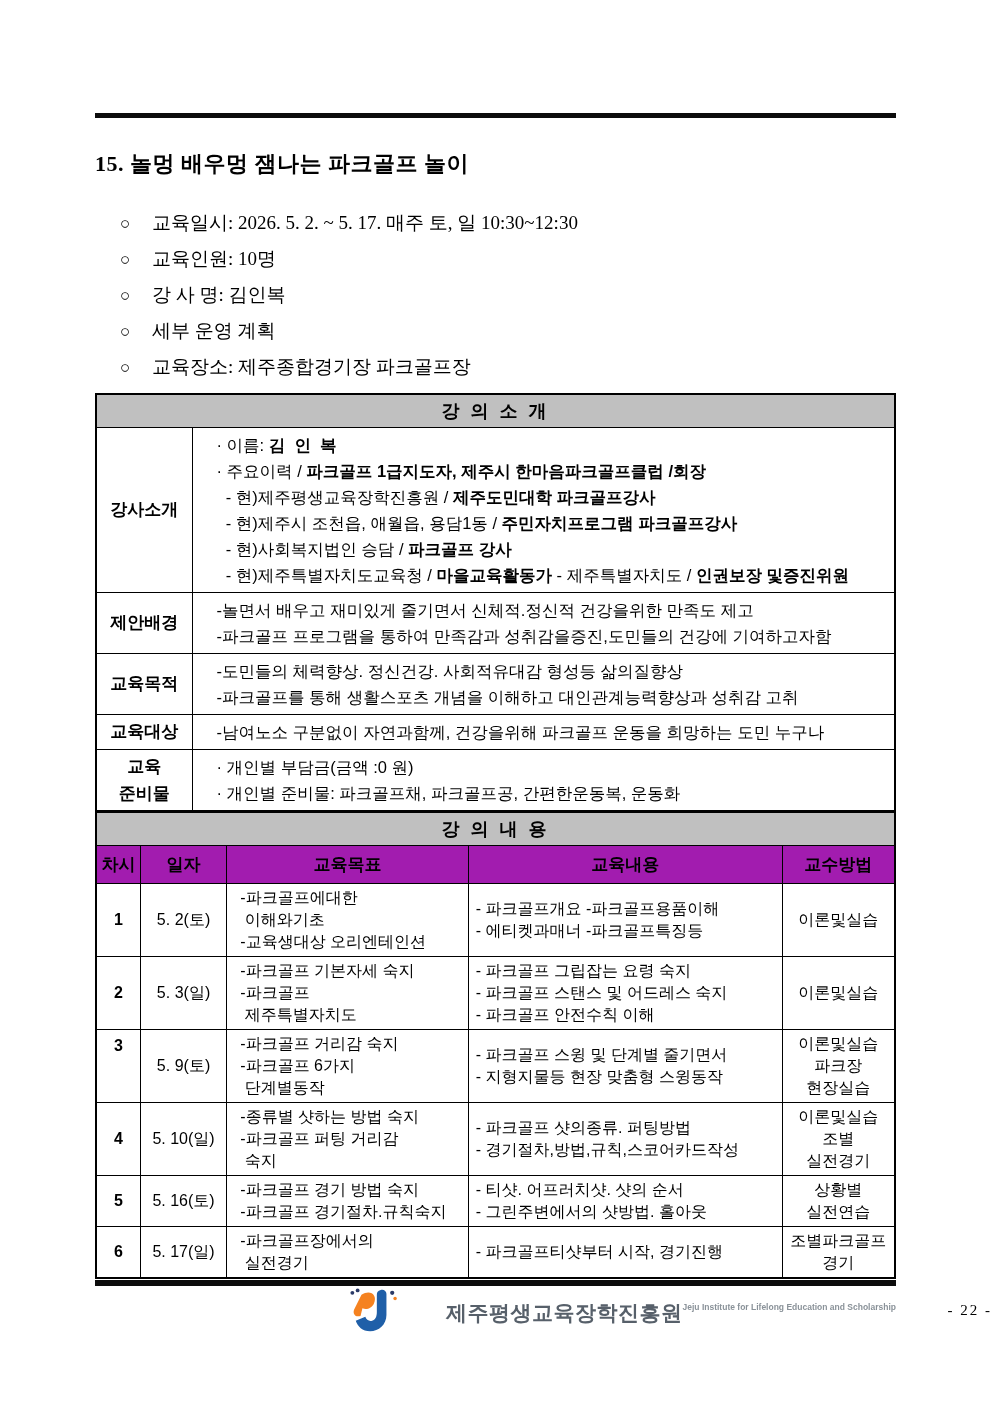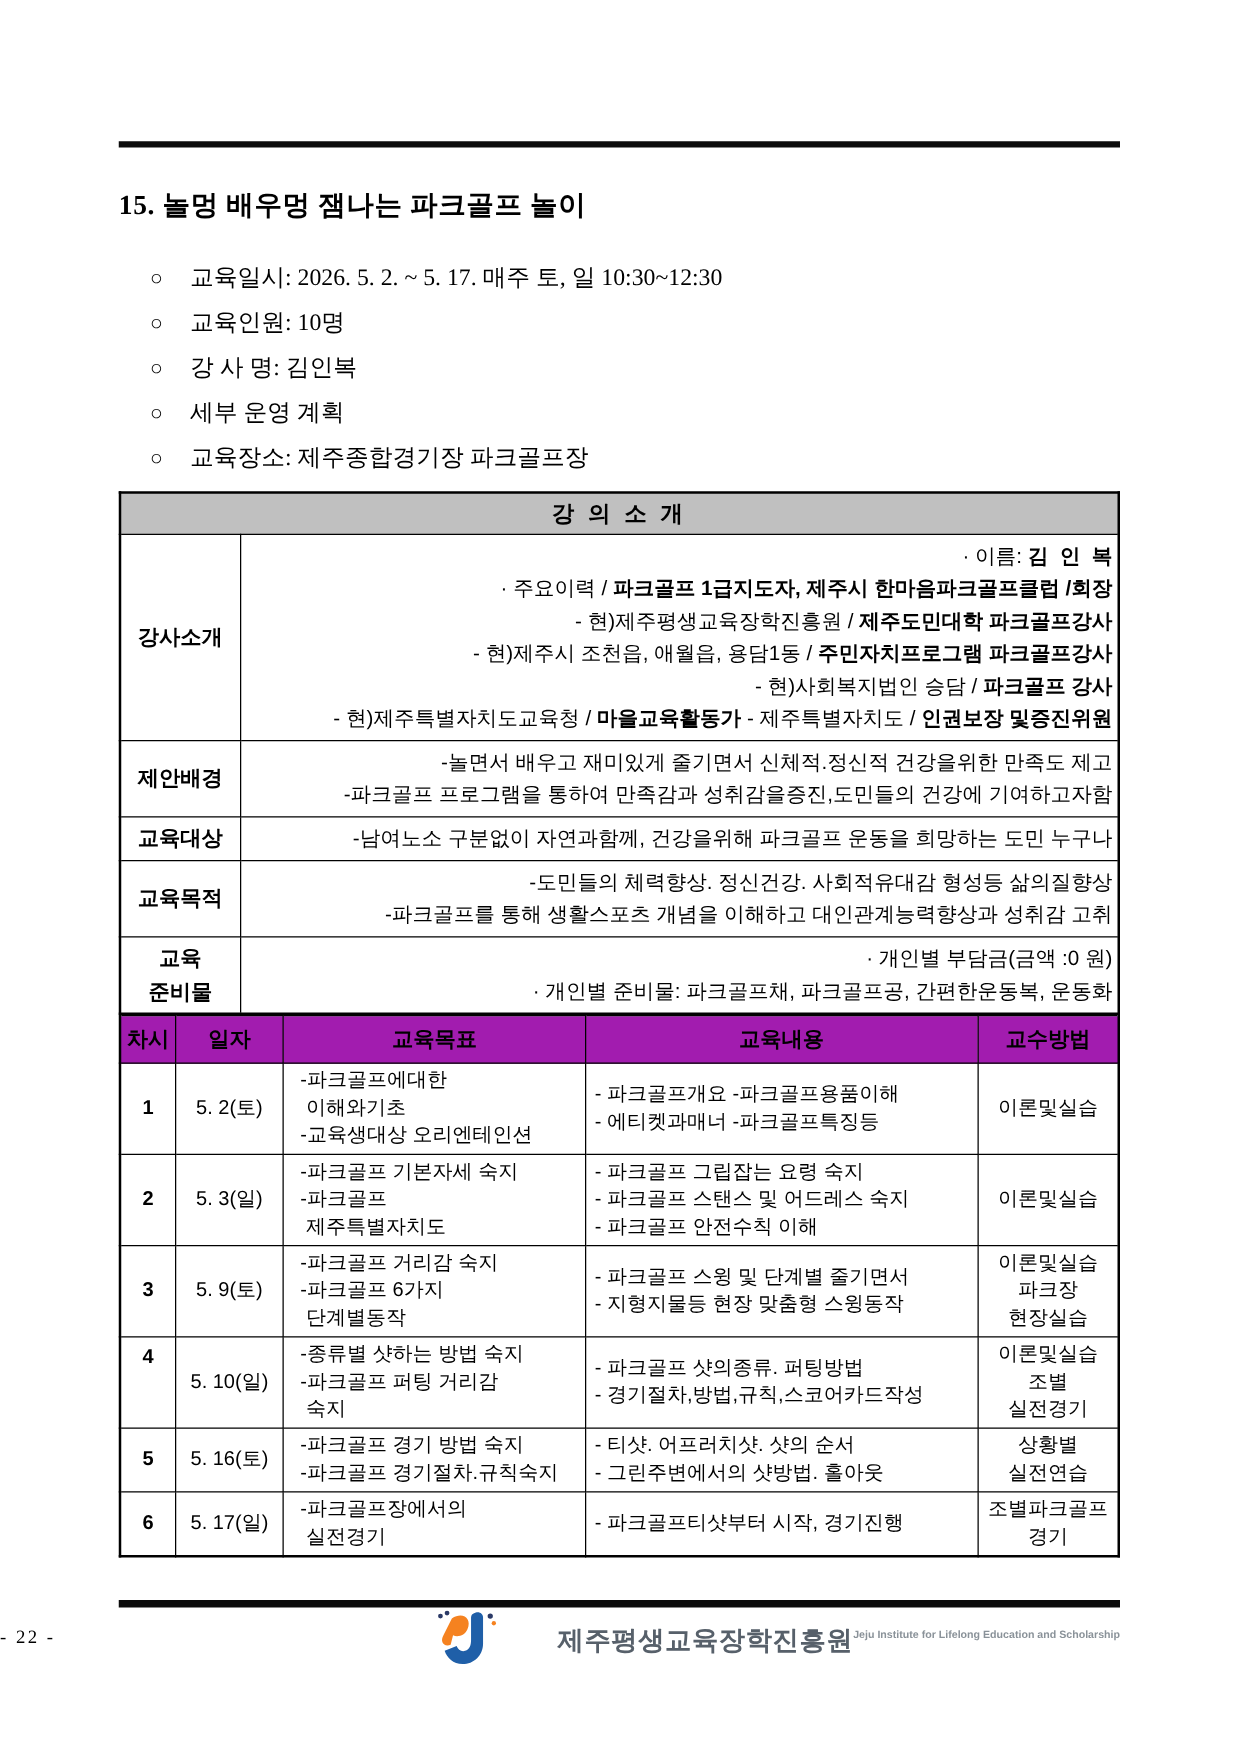--- a/index.html
+++ b/index.html
@@ -12,32 +12,32 @@
   .bullet-list li{height:36px;line-height:30px;}
   .bullet-marker{display:inline-block;width:32px;font-size:17px;}
   .tables{position:absolute;left:95px;top:393px;width:801px;}
   table{border-collapse:collapse;width:801px;table-layout:fixed;}
   td,th{border:1.5px solid #000;vertical-align:middle;}
   table{border:2px solid #000;}
   .sec-header{background:#c0c0c0;font-weight:bold;font-size:18px;text-align:center;
               letter-spacing:3px;height:30px;padding:1px;}
   .intro-label{width:96px;font-weight:bold;font-size:17px;text-align:center;
                white-space:pre-line;line-height:1.6;padding:2px;}
-  .intro-content{font-size:16.5px;padding:4px 4px 4px 8px;line-height:26px;white-space:pre-wrap;text-align:right;}
+  .intro-content{font-size:16.5px;padding:4px 4px 4px 24px;line-height:26px;white-space:pre-wrap;}
   .intro-content .seg-b{font-weight:bold;}
   .col-head th{font-size:17px;font-weight:bold;height:29px;padding:4px;background:#a21caf;margin-top:32px;}
   .lec td{font-size:16px;line-height:22px;padding:3px 2px;}
   .cell-no{text-align:center;font-weight:bold;}
   .cell-date{text-align:center;white-space:pre;}
   .cell-goal{padding-left:13px !important;white-space:pre-wrap;}
   .cell-content{padding-left:7px !important;white-space:pre-wrap;}
   .cell-method{text-align:center;}
   .lec:nth-child(5) .cell-no{vertical-align:top;padding-top:5px;}
   .bottom-rule{position:absolute;left:95px;top:1280px;width:801px;height:6px;background:#0c0c0c;}
-  .page-number{position:absolute;left:0;top:1302px;width:992px;text-align:left;
+  .page-number{position:absolute;left:0;top:1302px;width:992px;text-align:right;
                font-family:"Liberation Serif",serif;font-size:15px;letter-spacing:2px;}
   .footer-logo{position:absolute;right:96px;top:1288px;display:flex;align-items:center;gap:8px;}
   .logo-mark{width:48px;height:50px;flex:0 0 auto;}
   .logo-text-wrap{display:flex;flex-direction:row;line-height:1.1;margin-left:41px;}
   .logo-kr{font-size:21px;font-weight:bold;color:#57606a;letter-spacing:0.5px;}
   .logo-en{font-size:8.5px;color:#8a9299;font-weight:bold;margin-top:2px;}
   .line{display:block;}
 </style>
 </head>
 <body>
@@ -69,44 +69,47 @@
         </tr>
       <tr>
             <td class="intro-label">강사소개</td>
             <td class="intro-content"><span class="line"><span>· 이름: </span><span class="seg-b">김  인  복</span></span><span class="line"><span>· 주요이력 / </span><span class="seg-b">파크골프 1급지도자, 제주시 한마음파크골프클럽 /회장</span></span><span class="line"><span>  - 현)제주평생교육장학진흥원 / </span><span class="seg-b">제주도민대학 파크골프강사</span></span><span class="line"><span>  - 현)제주시 조천읍, 애월읍, 용담1동 / </span><span class="seg-b">주민자치프로그램 파크골프강사</span></span><span class="line"><span>  - 현)사회복지법인 승담 / </span><span class="seg-b">파크골프 강사</span></span><span class="line"><span>  - 현)제주특별자치도교육청 / </span><span class="seg-b">마을교육활동가</span><span> - 제주특별자치도 / </span><span class="seg-b">인권보장 및증진위원</span></span></td>
           </tr>
           <tr>
             <td class="intro-label">제안배경</td>
             <td class="intro-content"><span class="line">-놀면서 배우고 재미있게 줄기면서 신체적.정신적 건강을위한 만족도 제고</span><span class="line">-파크골프 프로그램을 통하여 만족감과 성취감을증진,도민들의 건강에 기여하고자함</span></td>
           </tr>
           <tr>
+            <td class="intro-label">교육목적</td>
+            <td class="intro-content"><span class="line">-도민들의 체력향상. 정신건강. 사회적유대감 형성등 삶의질향상</span><span class="line">-파크골프를 통해 생활스포츠 개념을 이해하고 대인관계능력향상과 성취감 고취</span></td>
+          </tr>
+          <tr>
             <td class="intro-label">교육대상</td>
             <td class="intro-content"><span class="line">-남여노소 구분없이 자연과함께, 건강을위해 파크골프 운동을 희망하는 도민 누구나</span></td>
-          </tr>
-          <tr>
-            <td class="intro-label">교육목적</td>
-            <td class="intro-content"><span class="line">-도민들의 체력향상. 정신건강. 사회적유대감 형성등 삶의질향상</span><span class="line">-파크골프를 통해 생활스포츠 개념을 이해하고 대인관계능력향상과 성취감 고취</span></td>
           </tr>
           <tr>
             <td class="intro-label">교육
 준비물</td>
             <td class="intro-content"><span class="line">· 개인별 부담금(금액 :0 원)</span><span class="line">· 개인별 준비물: 파크골프채, 파크골프공, 간편한운동복, 운동화</span></td>
           </tr>
         </tbody>
     </table>
 
     <table style="border-top:none;">
       <colgroup>
         <col style="width:44px">
           <col style="width:86px">
           <col style="width:240px">
         <col style="width:312px">
           <col style="width:112px">
       </colgroup>
       <tbody>
+        <tr>
+          <td class="sec-header" colspan="5">강 의 내 용</td>
+        </tr>
         <tr class="col-head">
             <th>차시</th>
             <th>일자</th>
             <th>교육목표</th>
             <th>교육내용</th>
             <th>교수방법</th>
           </tr>
       <tr class="lec">
             <td class="cell-no">1</td>
             <td class="cell-date">5. 2(토)</td>

